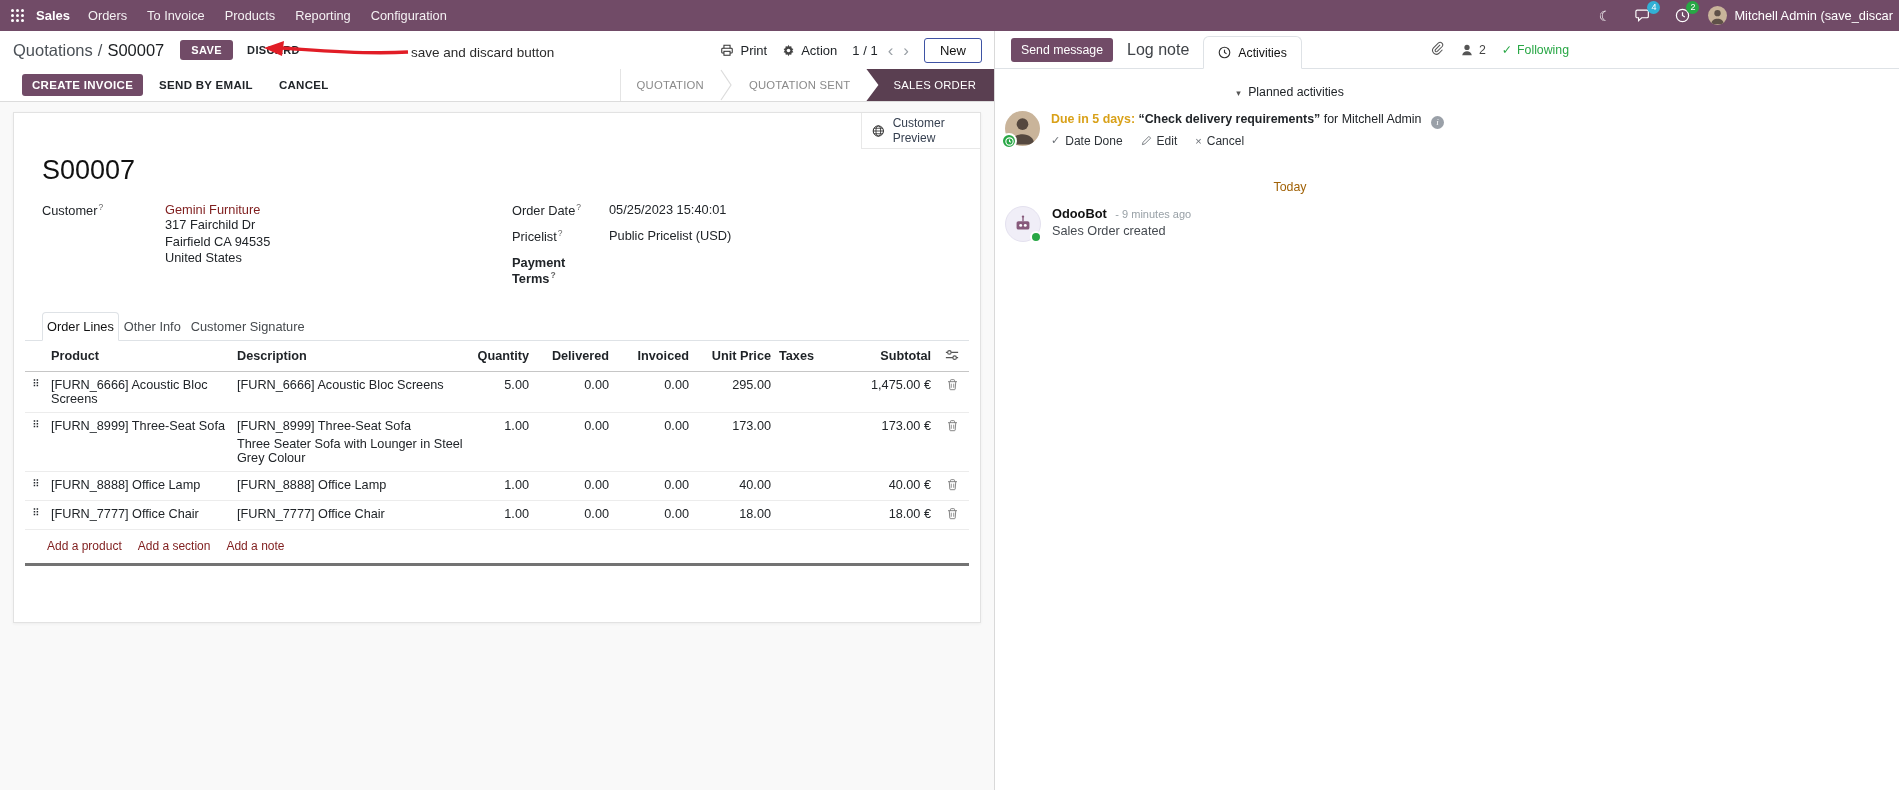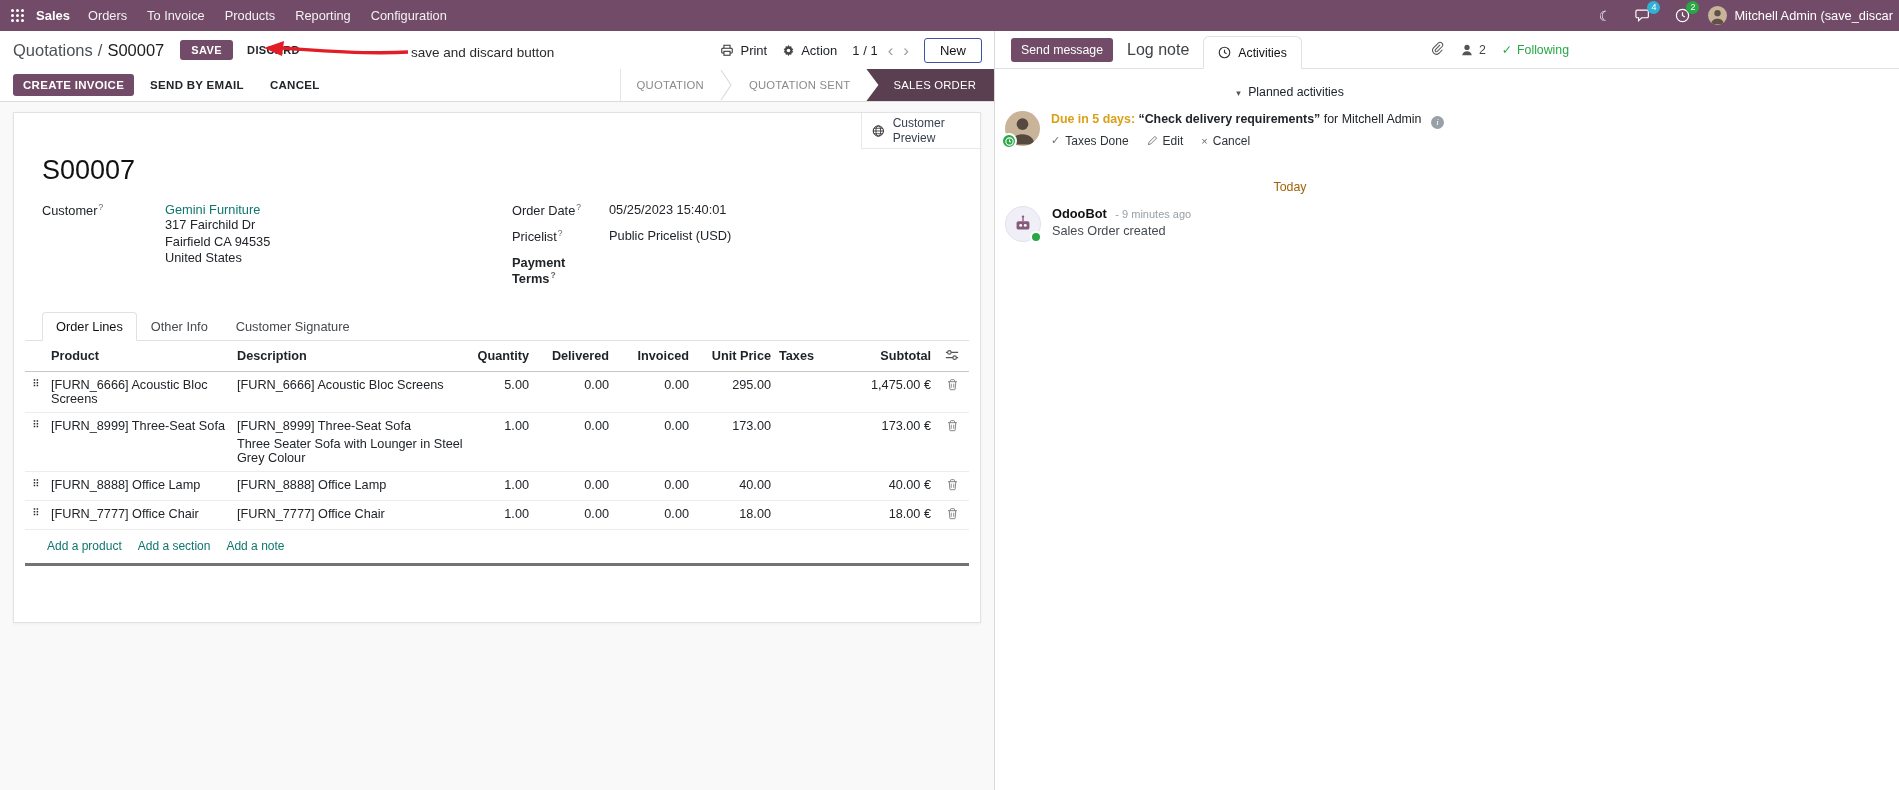--- a/index.html
+++ b/index.html
@@ -43,21 +43,21 @@
     padding: 4px 10px; margin-left: 4px; cursor: pointer; font-family: inherit; }
   .bc-right { margin-left: auto; display: flex; align-items: center; gap: 15px; }
   .tool-btn { display: flex; align-items: center; gap: 6px; font-size: 13px; color: #212529; cursor: pointer; background: none; border: none; font-family: inherit; }
   .pager { display: flex; align-items: center; gap: 10px; }
   .pager-count { font-size: 13px; color: #212529; }
   .pager-arrow { color: #9aa0a6; font-size: 17px; line-height: 1; cursor: pointer; }
   .new-btn { background: #fff; border: 1px solid #3e53a4; border-radius: 3px; color: #111; font-size: 13px;
     padding: 4px 15px; cursor: pointer; font-family: inherit; }
 
   
-  .actions-row { height: 33px; background: #fff; border-bottom: 1px solid #dcdcdc; display: flex; align-items: stretch; padding-left: 13px; flex: 0 0 auto; }
+  .actions-row { height: 33px; background: #fff; border-bottom: 1px solid #dcdcdc; display: flex; align-items: stretch; padding-left: 22px; flex: 0 0 auto; }
   .left-actions { display: flex; align-items: center; gap: 6px; }
   .btn-primary-sm { background: #714B67; color: #fff; border: none; border-radius: 3px; font-size: 11.5px; font-weight: 600;
     letter-spacing: .3px; padding: 5px 10px; cursor: pointer; font-family: inherit; }
   .btn-flat { background: none; border: none; color: #212529; font-size: 11.5px; font-weight: 600; letter-spacing: .3px;
     padding: 5px 10px; cursor: pointer; font-family: inherit; }
   .status-widget { margin-left: auto; display: flex; align-items: stretch; border-left: 1px solid #e4e4e4; }
   .step { display: flex; align-items: center; padding: 0 16px; font-size: 11.3px; letter-spacing: .2px; color: #8a8a8a; cursor: pointer; }
   .step-sep { display: flex; align-items: center; }
   .step.active { background: #5a3f51; color: #fff; padding: 0 18px 0 27px;
     clip-path: polygon(0 0, 100% 0, 100% 100%, 0 100%, 12px 50%); }
@@ -71,33 +71,33 @@
   .sheet-title { font-size: 27px; font-weight: 500; color: #111; padding: 42px 0 16px 28px; }
 
   .fields { display: flex; padding: 0 28px; }
   .col-left { width: 470px; flex: 0 0 auto; }
   .col-right { flex: 1; }
   .field-row { display: flex; margin-bottom: 10px; font-size: 12.8px; }
   .fl-left { width: 123px; flex: 0 0 auto; color: #212529; }
   .fl-right { width: 97px; flex: 0 0 auto; color: #212529; }
   .fl-bold { font-weight: 700; }
   sup.help { font-size: 8.5px; color: #666; margin-left: 1px; }
-  .link { color: #0f766e; cursor: pointer; text-decoration: none; }
+  .link { color: #7f1d1d; cursor: pointer; text-decoration: none; }
   .addr div { line-height: 16.5px; color: #212529; }
   .fv { color: #212529; }
   .pt-value { flex: 1; display: flex; justify-content: space-between; align-items: center;
     border-bottom: 1px solid #3e53a4; padding-bottom: 2px; margin-right: 13px; }
   .caret { color: #666; font-size: 10px; }
   .text-cursor { display: inline-block; width: 1px; height: 13px; background: #000; margin-left: 1px; vertical-align: -2px; }
   .qt-row { margin-top: 14px; }
 
   
   .notebook { margin: 16px 11px 0; }
   .tabs { display: flex; border-bottom: 1px solid #dee2e6; padding-left: 17px; }
-  .tab { padding: 6px 13px; font-size: 12.8px; color: #464a4e; border: 1px solid transparent; margin-bottom: -1px; cursor: pointer; }
+  .tab { padding: 6px 4px; font-size: 12.8px; color: #464a4e; border: 1px solid transparent; margin-bottom: -1px; cursor: pointer; }
   .tab.active { background: #fff; border-color: #dee2e6 #dee2e6 #fff; border-radius: 4px 4px 0 0; color: #111; }
 
   table.olist { width: 100%; border-collapse: collapse; font-size: 12.7px; table-layout: fixed; }
   .olist th { font-weight: 700; color: #1f2327; text-align: left; padding: 7px 4px 6px; border-bottom: 1px solid #c6c6c6; }
   .olist td { padding: 6px 4px; border-bottom: 1px solid #ececec; color: #212529; vertical-align: top; }
   .olist .num { text-align: right; }
   .c-handle { text-align: center !important; color: #b5b5b5; font-size: 10px; cursor: grab; }
   .c-trash { text-align: center !important; }
   .trash-btn, .icon-btn { background: none; border: none; cursor: pointer; padding: 0; line-height: 1; }
   .desc2 { margin-top: 4px; }
@@ -493,21 +493,21 @@
           <div>
             <div class="activity-line1">
               <span class="due">Due in 5 days:</span>
               <span class="summary">“Check delivery requirements”</span>
               <span class="for-text">for Mitchell Admin</span>
               <span class="info-circle">i</span>
             </div>
             <div class="activity-line2">
               <span class="act-action">
                 <span class="glyph">✓</span>
-                <span>Taxes Done</span>
+                <span>Date Done</span>
               </span>
               <span class="act-action">
                 <svg width="11" height="11" viewBox="0 0 16 16">
                     <path d="M2 14l1-3.5L11.5 2 14 4.5 5.5 13z" fill="none" stroke="#6a6f75" stroke-width="1.3"></path>
                   </svg>
                 <span>Edit</span>
               </span>
               <span class="act-action">
                 <span class="glyph">×</span>
                 <span>Cancel</span>

